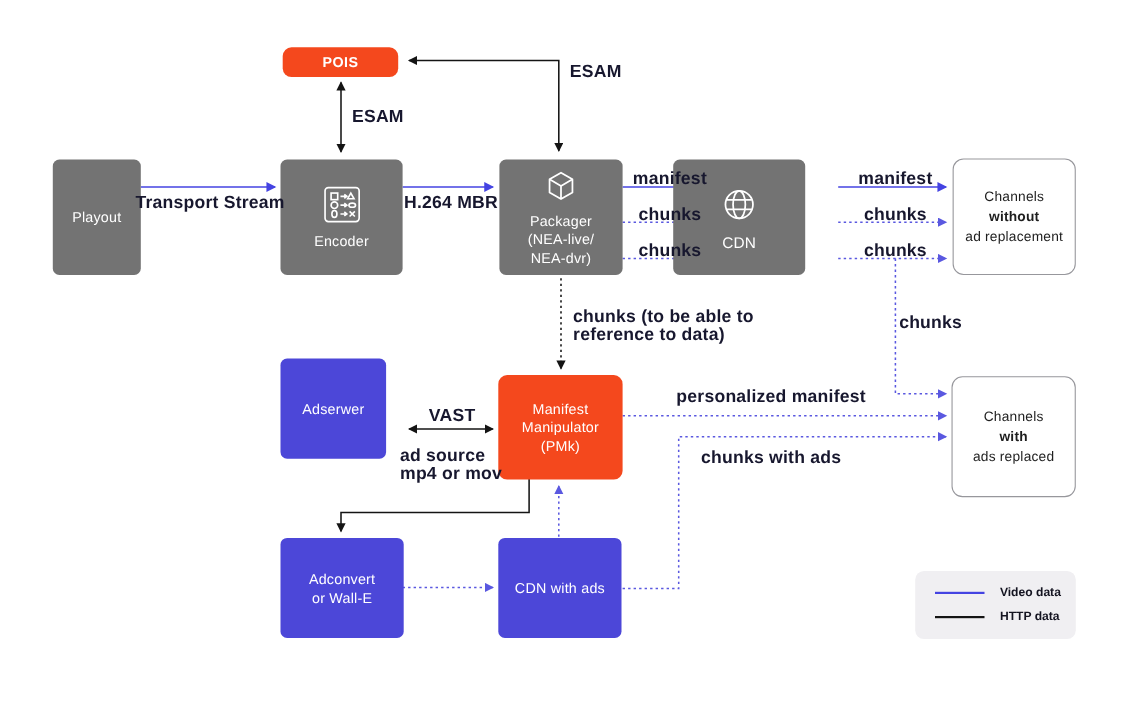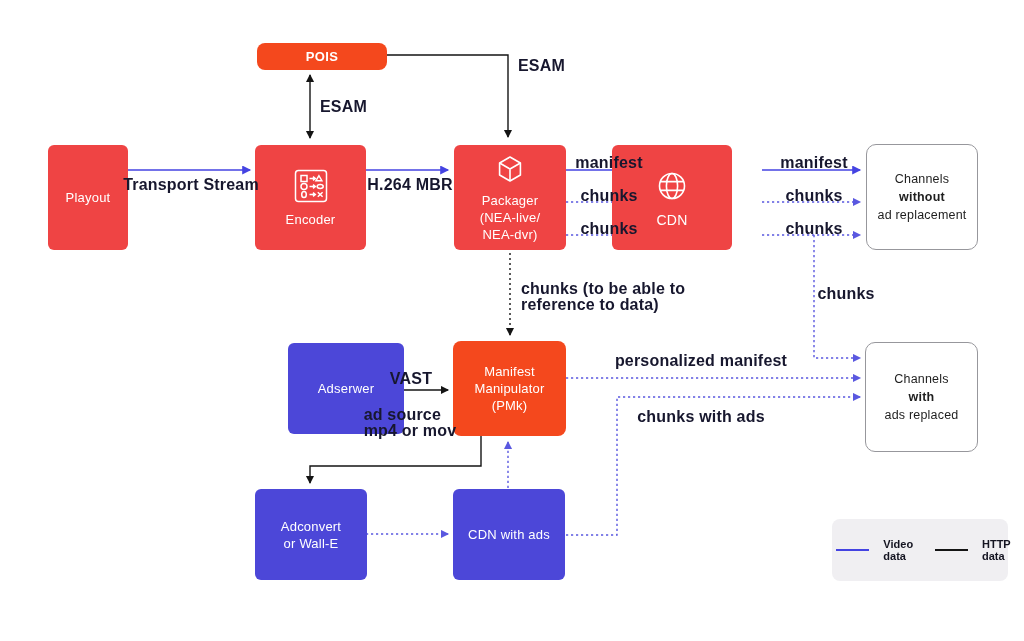--- a/index.html
+++ b/index.html
@@ -5,38 +5,38 @@
   html,body{margin:0;padding:0;background:#fff;}
   #canvas{
     position:relative;width:1024px;height:641px;background:#ffffff;overflow:hidden;
     font-family:"Liberation Sans","DejaVu Sans",sans-serif;
   }
   svg.layer{position:absolute;left:0;top:0;pointer-events:none;}
   .node{
     position:absolute;display:flex;flex-direction:column;align-items:center;justify-content:center;
     text-align:center;color:#fff;box-sizing:border-box;
   }
-  .navy{background:#ef4444;border-radius:6px;}
+  .navy{background:#737373;border-radius:6px;}
   .mblue{background:#4C47D8;border-radius:6px;}
   .orange{background:#F4481D;border-radius:8px;}
   .whitebox{background:#ffffff;border:1px solid #97979c;border-radius:10px;color:#1e1e1e;text-align:right;}
   .node .nl{display:block;font-size:13px;line-height:17px;font-weight:500;letter-spacing:.2px;}
   .whitebox .nl{font-size:12.5px;line-height:18px;font-weight:400;color:#1e1e1e;}
   .nl.bold{font-weight:700;}
   .node .icon{margin-bottom:7px;line-height:0;}
   .pois-label{font-size:13px;font-weight:700;letter-spacing:.4px;}
   .elabel{
     position:absolute;font-size:16px;font-weight:600;color:#17172e;white-space:nowrap;
     transform:translateX(-50%);letter-spacing:.2px;
   }
   .elabel.leftalign{transform:none;text-align:left;}
   .elabel .ln{display:block;line-height:16px;}
   #legend{
-    position:absolute;left:832px;top:519px;width:176px;height:62px;background:#F0EFF2;
-    border-radius:8px;display:flex;flex-direction:row;justify-content:center;gap:10px;
+    position:absolute;left:832px;top:519px;width:146px;height:62px;background:#F0EFF2;
+    border-radius:8px;display:flex;flex-direction:column;justify-content:center;gap:10px;
     padding:0 0 0 18px;box-sizing:border-box;
   }
   .legend-row{display:flex;align-items:center;gap:14px;}
   .legend-line{width:45px;height:0;border-top:2.5px solid;}
   .legend-line.video{border-color:#4443E2;}
   .legend-line.http{border-color:#141414;}
   .legend-text{font-size:11px;font-weight:600;color:#141421;}
 </style>
 </head>
 <body>
@@ -82,21 +82,21 @@
       <path d="M481 435 L481 466 L310 466 L310 483" marker-end="url(#ak)"></path>
     </g>
 
     <path d="M510 253 L510 335" stroke="#141414" stroke-width="1.4" fill="none" stroke-dasharray="2 3" marker-end="url(#ak)"></path>
   </svg>
 
   <div class="node navy" style="left:48px;top:145px;width:80px;height:105px;">
     <span class="nl">Playout</span>
   </div>
 
-  <div class="node orange" style="left:257px;top:43px;width:130px;height:27px;">
+  <div class="node orange" style="left:257px;top:43px;width:105px;height:27px;">
     <span class="pois-label">POIS</span>
   </div>
 
   <div class="node navy" style="left:255px;top:145px;width:111px;height:105px;">
     <span class="icon">
       <svg width="36" height="36" viewBox="0 0 36 36" fill="none" stroke="#fff" stroke-width="1.5">
         <rect x="2.5" y="2.5" width="31" height="31" rx="3"></rect>
         <rect x="8" y="7.5" width="6" height="6"></rect>
         <path d="M16.5 10.5 H22 M20 8.7 L22.3 10.5 L20 12.3"></path>
         <path d="M25.5 13 L28.5 7.8 L31.5 13 Z" transform="translate(-2 0) scale(0.98)"></path>
@@ -133,21 +133,21 @@
     </span>
     <span class="nl" style="font-size:14px;">CDN</span>
   </div>
 
   <div class="node whitebox" style="left:866px;top:144px;width:112px;height:106px;">
     <span class="nl">Channels</span>
     <span class="nl bold">without</span>
     <span class="nl">ad replacement</span>
   </div>
 
-  <div class="node mblue" style="left:255px;top:343px;width:116px;height:91px;margin-left:33px;">
+  <div class="node mblue" style="left:255px;top:326px;width:96px;height:91px;">
     <span class="nl">Adserwer</span>
   </div>
 
   <div class="node orange" style="left:453px;top:341px;width:113px;height:95px;">
     <span class="nl">Manifest</span>
     <span class="nl">Manipulator</span>
     <span class="nl">(PMk)</span>
   </div>
 
   <div class="node whitebox" style="left:865px;top:342px;width:113px;height:110px;">

